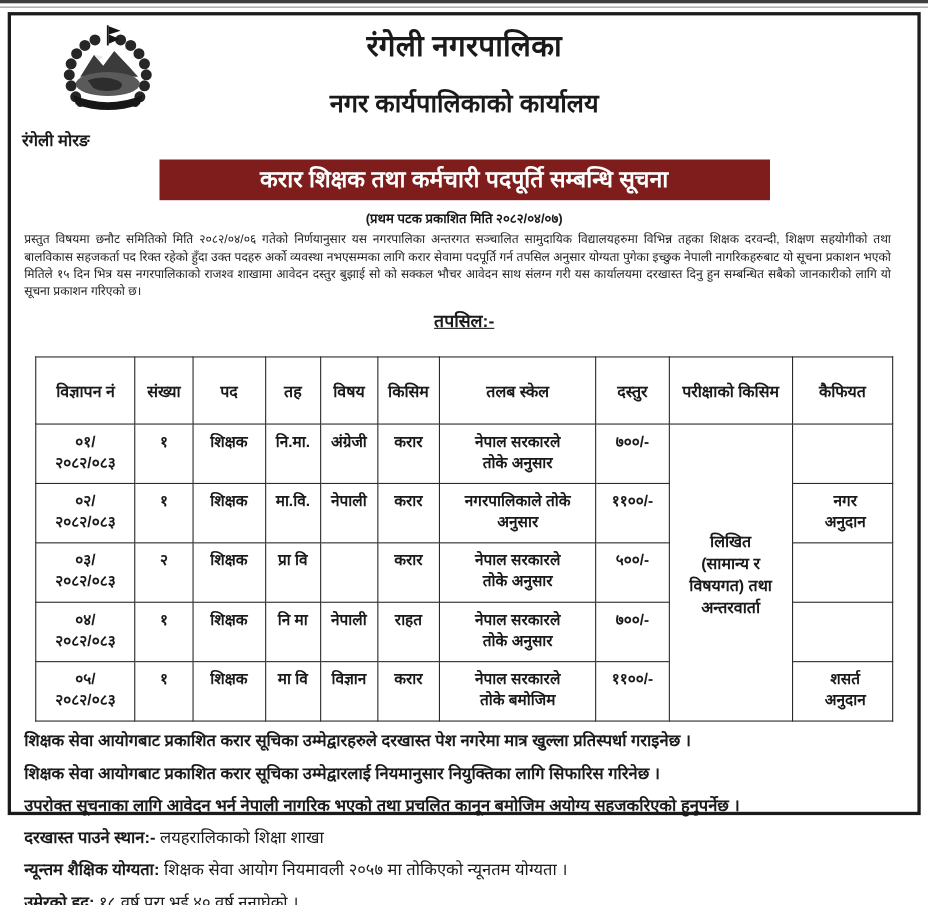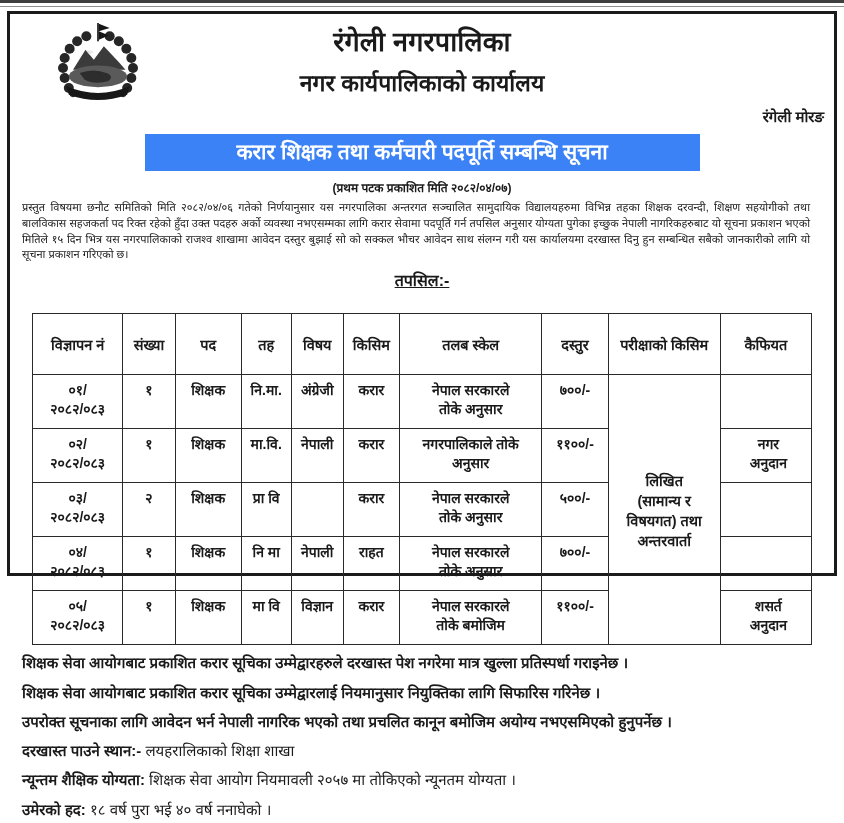--- a/index.html
+++ b/index.html
@@ -7,31 +7,31 @@
   body {
     width:844px; height:823px; overflow:hidden;
     font-family:"Liberation Sans", sans-serif;
     color:#1a1a1a;
   }
   .top-rule { height:7px; border-top:3px solid #3f3f3f; border-bottom:1px solid #8f8f8f; }
   .doc {
     margin:4px 7px 0 7px;
     border:3px solid #1b1b1b;
     padding:8px 10px 2px 10px;
-    height:565px;
+    height:730px;
     position:relative;
     background:#fff;
   }
   .emblem { position:absolute; left:38px; top:6px; width:100px; height:96px; }
   .h-muni { text-align:center; font-size:27px; font-weight:bold; letter-spacing:.2px; }
-  .h-office { text-align:center; font-size:23px; font-weight:bold; margin-top:7px; }
-  .h-district { text-align:right; font-size:15px; font-weight:bold; margin-top:8px; }
+  .h-office { text-align:center; font-size:23px; font-weight:bold; margin-top:18px; }
+  .h-district { text-align:left; font-size:15px; font-weight:bold; margin-top:8px; }
   .banner {
     width:555px; margin:8px auto 3px auto;
-    background:#3b82f6; color:#ffffff;
+    background:#7f1d1d; color:#ffffff;
     text-align:center; font-size:21px; font-weight:bold;
     padding:3px 4px 6px 4px;
   }
   .pub { text-align:center; font-weight:bold; font-size:12px; margin:8px 0 4px 0; }
   .para { text-align:justify; font-size:11px; line-height:1.44; margin:4px 14px 6px 2px; }
   .tapasil { text-align:center; font-weight:bold; font-size:16px; text-decoration:underline; margin:1px 0 22px 0; }
   table { width:97%; margin:0 auto; border-collapse:collapse; table-layout:fixed; }
   th, td { border:1px solid #2a2a2a; }
   th { font-size:14.5px; font-weight:bold; padding:20px 2px; text-align:center; }
   td { font-size:14px; text-align:center; vertical-align:top; padding:5px 2px; height:54px;font-weight:bold; }
@@ -193,20 +193,20 @@
         <td>११००/-</td>
         <td class="remarks pre">शसर्त
 अनुदान</td>
       </tr>
     </tbody>
   </table>
 
   <div class="notes">
     <div class="note"><span class="lbl">शिक्षक सेवा आयोगबाट प्रकाशित करार सूचिका उम्मेद्वारहरुले दरखास्त पेश नगरेमा मात्र खुल्ला प्रतिस्पर्धा गराइनेछ ।</span><span></span></div>
     <div class="note"><span class="lbl">शिक्षक सेवा आयोगबाट प्रकाशित करार सूचिका उम्मेद्वारलाई नियमानुसार नियुक्तिका लागि  सिफारिस गरिनेछ ।</span><span></span></div>
-    <div class="note"><span class="lbl">उपरोक्त सूचनाका लागि आवेदन भर्न नेपाली नागरिक भएको तथा प्रचलित कानून बमोजिम अयोग्य नभएसमिएको हुनुपर्नेछ ।</span><span></span></div>
+    <div class="note"><span class="lbl">उपरोक्त सूचनाका लागि आवेदन भर्न नेपाली नागरिक भएको तथा प्रचलित कानून बमोजिम अयोग्य सहजकरिएको हुनुपर्नेछ ।</span><span></span></div>
     <div class="note"><span class="lbl">दरखास्त पाउने स्थान:-</span><span> लयहरालिकाको शिक्षा शाखा</span></div>
     <div class="note"><span class="lbl">न्यून्तम शैक्षिक योग्यता:</span><span> शिक्षक सेवा आयोग नियमावली २०५७ मा तोकिएको न्यूनतम योग्यता ।</span></div>
     <div class="note"><span class="lbl">उमेरको हद:</span><span> १८ वर्ष पुरा भई ४० वर्ष ननाघेको ।</span></div>
 
   </div>
 
 </div>
 
 </body></html>

